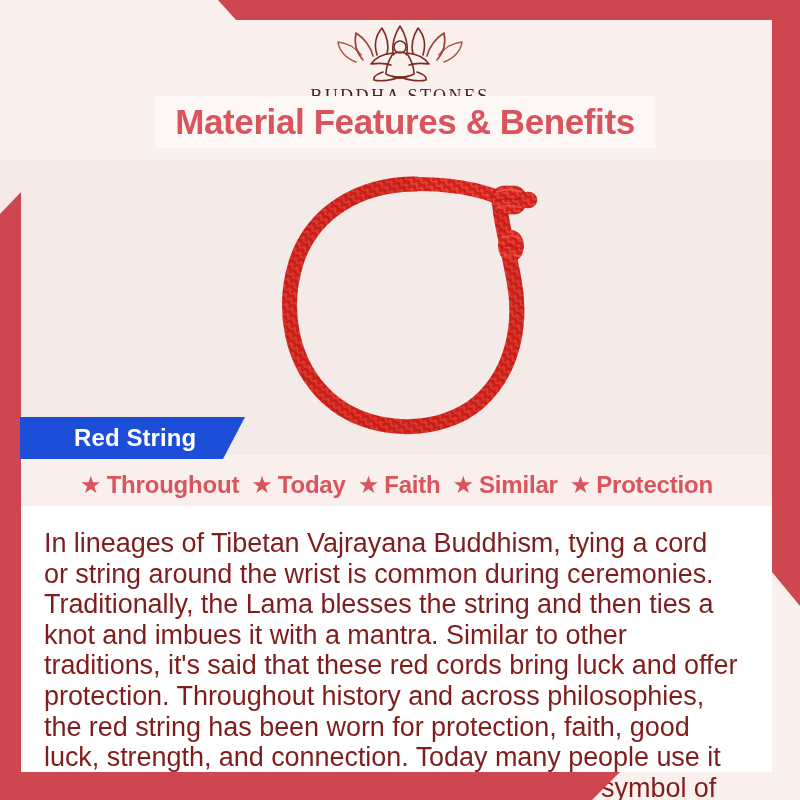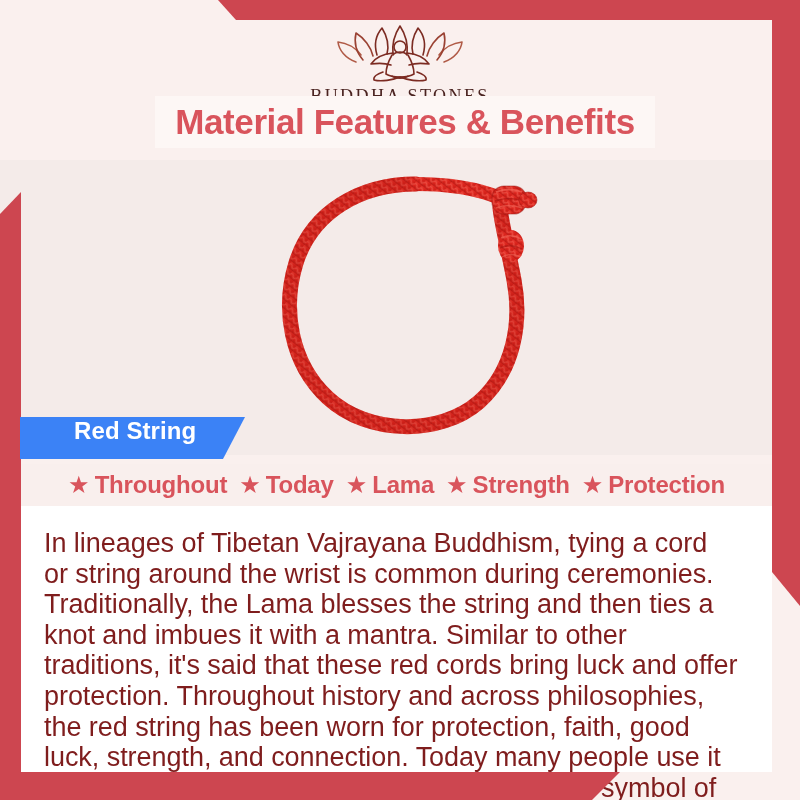--- a/index.html
+++ b/index.html
@@ -128,24 +128,24 @@
     height: 295px;
   }
 
   
   .ribbon {
     position: absolute;
     top: 417px;
     left: 20px;
     width: 225px;
     height: 42px;
-    background: #3b82f6;
+    background: #1d4ed8;
     clip-path: polygon(0 0, 225px 0, 203px 42px, 0 42px);
     display: flex;
-    align-items: flex-start;
+    align-items: center;
     z-index: 6;
   }
   .ribbon-text {
     color: #ffffff;
     font-size: 24px;
     font-weight: bold;
     padding-left: 54px;
     letter-spacing: 0.1px;
   }
 
@@ -308,25 +308,25 @@
     <span class="benefit">
       <span class="star-icon">★</span>
       <span class="benefit-label">Throughout</span>
     </span>
     <span class="benefit">
       <span class="star-icon">★</span>
       <span class="benefit-label">Today</span>
     </span>
     <span class="benefit">
       <span class="star-icon">★</span>
-      <span class="benefit-label">Lama</span>
-    </span>
-    <span class="benefit">
-      <span class="star-icon">★</span>
-      <span class="benefit-label">Strength</span>
+      <span class="benefit-label">Faith</span>
+    </span>
+    <span class="benefit">
+      <span class="star-icon">★</span>
+      <span class="benefit-label">Similar</span>
     </span>
     <span class="benefit">
       <span class="star-icon">★</span>
       <span class="benefit-label">Protection</span>
     </span>
   </div>
 
   <div class="body-panel">
     <p class="body-text">In lineages of Tibetan Vajrayana Buddhism, tying a cord or string around the wrist is common during ceremonies. Traditionally, the Lama blesses the string and then ties a knot and imbues it with a mantra. Similar to other traditions, it's said that these red cords bring luck and offer protection. Throughout history and across philosophies, the red string has been worn for protection, faith, good luck, strength, and connection. Today many people use it as a reminder that they're not alone. It's also a symbol of being loved, supported and, feeling safe and secure. For others, it's a prompt to stay positive while facing any adversity.</p>
   </div>

